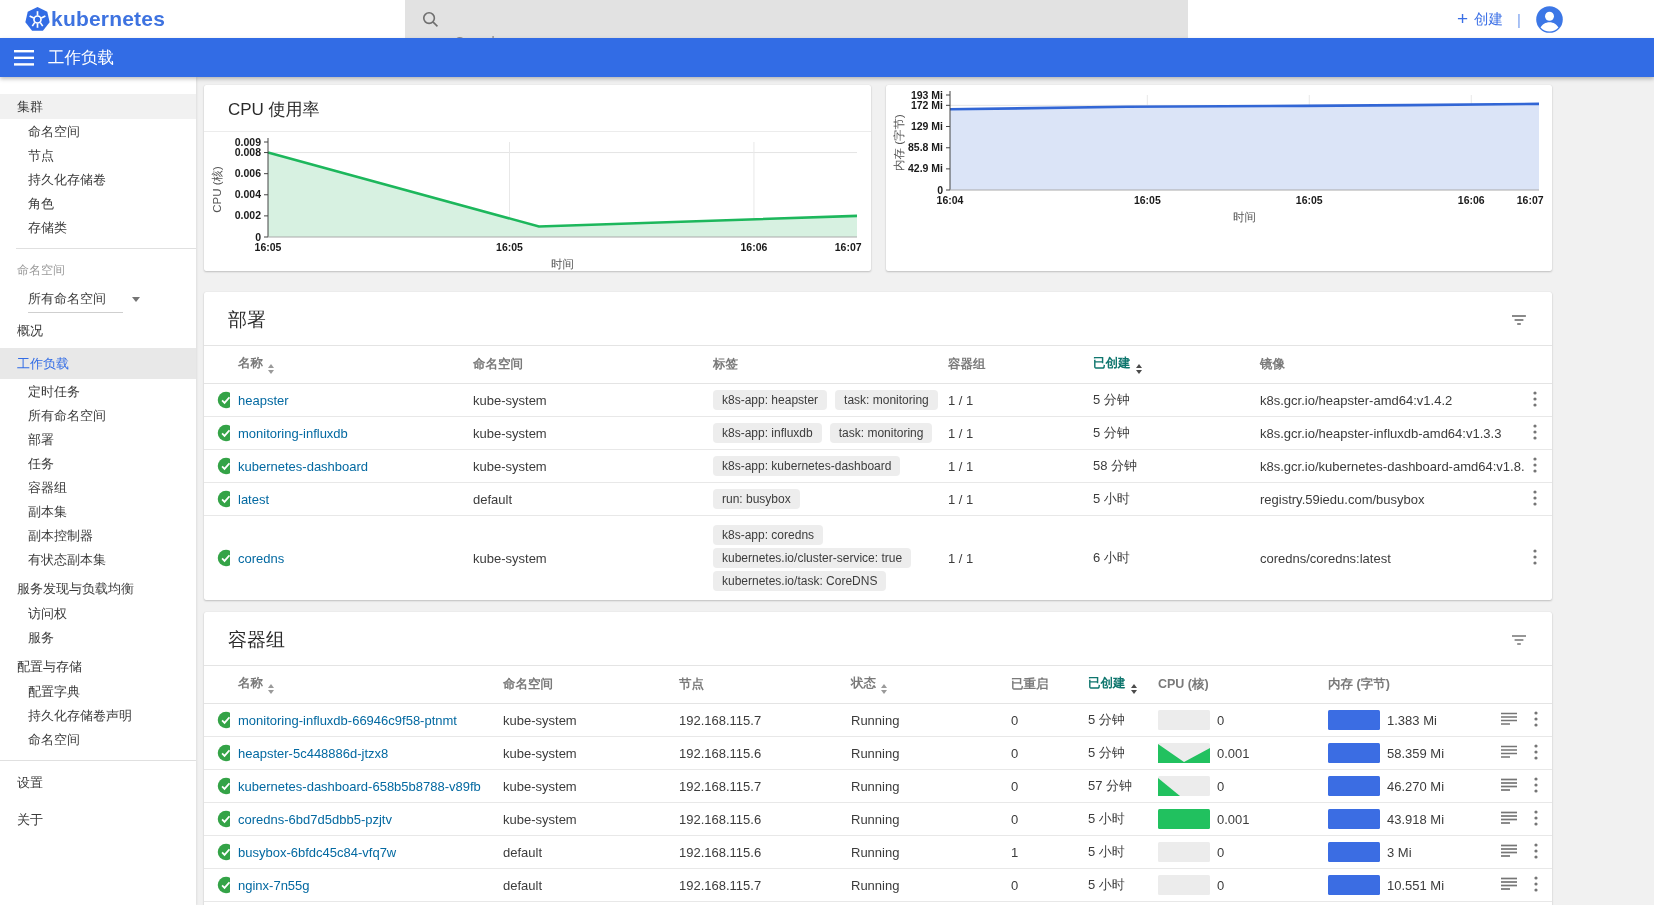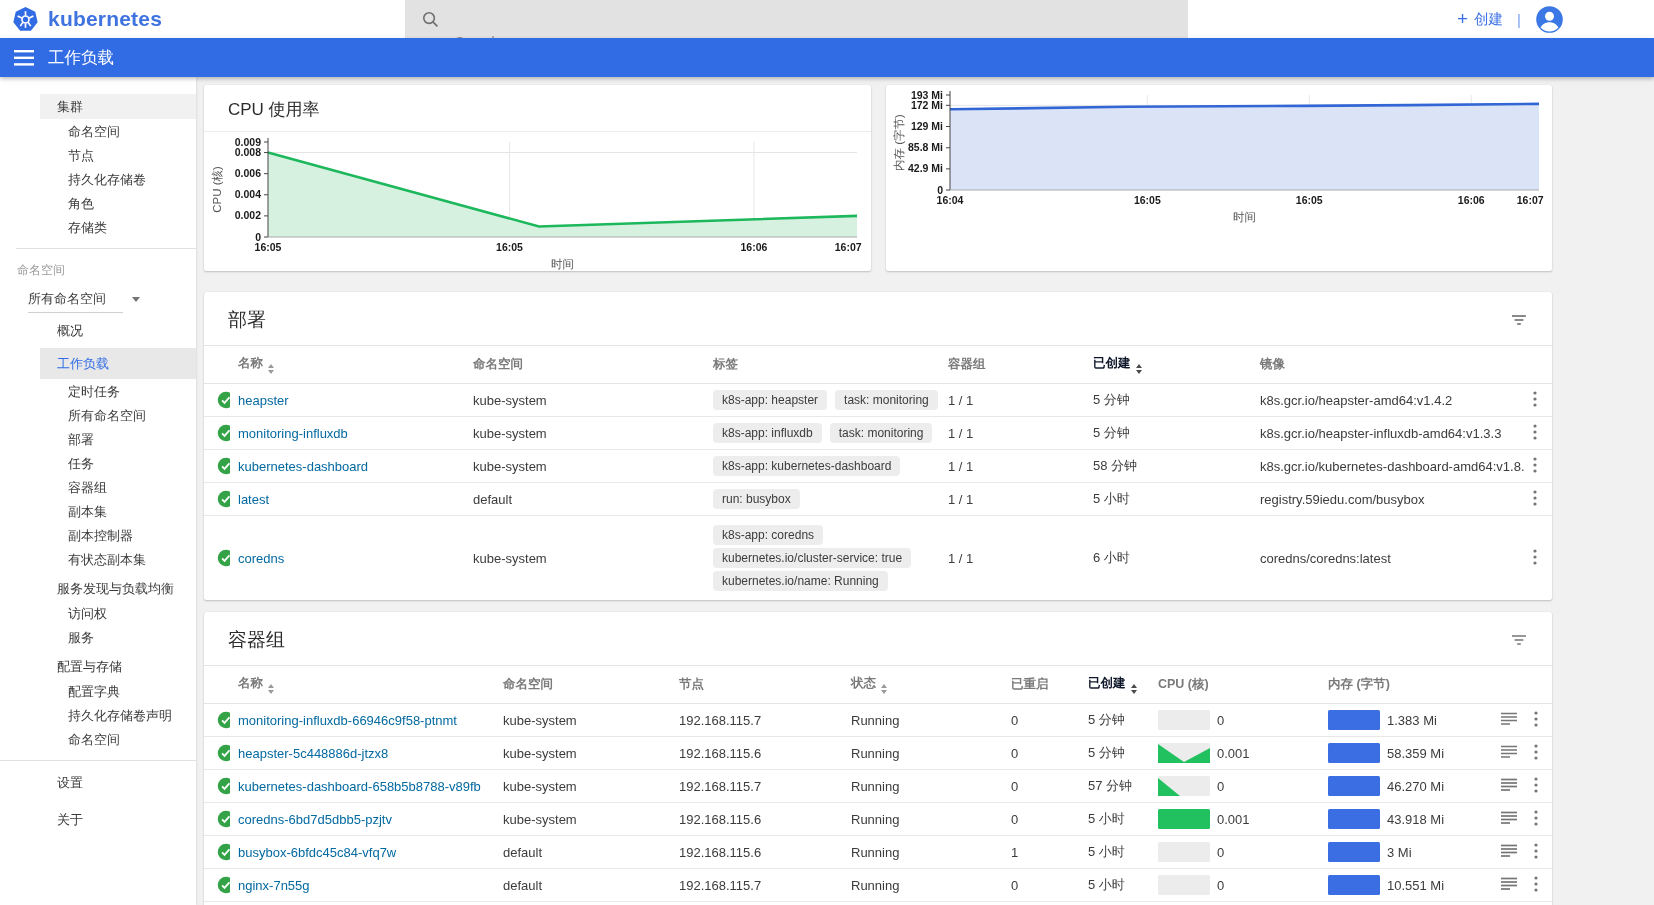--- a/index.html
+++ b/index.html
@@ -1,41 +1,41 @@
 <!DOCTYPE html>
 <html><head>
 <meta charset="utf-8">
 <style>
   * { box-sizing: border-box; margin:0; padding:0; }
   html,body { width:1654px; height:905px; overflow:hidden; font-family:"Liberation Sans","DejaVu Sans",sans-serif; background:#f1f1f1; }
 
   
   .topbar { position:relative; height:38px; background:#fff; display:flex; align-items:center; }
-  .brand { display:flex; align-items:center; gap:9px; padding-left:12px; }
+  .brand { display:flex; align-items:center; padding-left:24px; }
   .brand-text { font-size:21px; font-weight:bold; color:#3e73e0; letter-spacing:.2px; }
   .searchbar { position:absolute; left:405px; top:0; width:783px; height:38px; background:#e2e2e2; display:flex; align-items:center; padding:0 16px; gap:15px; }
   .searchbar input { border:none; outline:none; background:transparent; font-size:14px; color:#444; width:100%; font-family:inherit;margin-top:45px; }
   .searchbar input::placeholder { color:#8a8a8a; }
   .top-right { position:absolute; right:90px; top:0; height:38px; display:flex; align-items:center; gap:14px; }
   .create-btn { display:flex; align-items:center; gap:6px; color:#3a6fe6; font-size:14.5px; cursor:pointer; }
   .create-plus { font-size:19px; line-height:14px; font-weight:400; }
   .top-divider { color:#7aa0ef; font-size:15px; }
 
   
   .bluebar { height:39px; background:#326ce5; display:flex; align-items:center; color:#fff; box-shadow:0 2px 4px rgba(0,0,0,.25); position:relative; z-index:5; }
   .hamburger { width:48px; display:flex; justify-content:center; cursor:pointer; }
   .bluebar-title { font-size:16.5px; font-weight:400; }
 
   
   .main { display:flex; height:828px; }
   .sidebar { width:196px; background:#fff; flex:none; padding-top:12px; font-size:13px; color:#3a3a3a; box-shadow:1px 0 2px rgba(0,0,0,.08); position:relative; z-index:2; }
   .content { flex:1; background:#f1f1f1; padding:8px 102px 0 8px; overflow:hidden; }
 
   
-  .nav-item { cursor:pointer; line-height:13px;margin-left:40px; }
+  .nav-item { cursor:pointer; line-height:13px; }
   .lvl1 { padding:6px 0 6px 17px; margin-top:5px; }
   .lvl2 { padding:5.5px 0 5.5px 28px; }
   .nav-gray { background:#f1f1f1; }
   .nav-sel { background:#e8e8e8; color:#326ce5; padding-top:9px; padding-bottom:9px; }
   .side-divider { border-top:1px solid #e0e0e0; margin:9px 0 9px 16px; }
   .side-divider.full { margin-left:0; }
   .ns-label { font-size:12px; color:#9a9a9a; padding:4px 0 4px 17px; }
   .ns-select { display:flex; align-items:center; gap:26px; padding:7px 0 4px 28px; cursor:pointer; }
   .caret { width:0; height:0; border-left:4px solid transparent; border-right:4px solid transparent; border-top:5px solid #757575; }
   .ns-underline { border-bottom:1px solid #cfcfcf; width:95px; margin-left:28px; margin-bottom:4px; }
@@ -48,21 +48,21 @@
   .chart-body { height:141px; }
 
   .tbl-card { margin-top:21px; }
   .tbl-card.pods { margin-top:12px; height:400px; overflow:hidden; }
   .tbl-head { display:flex; align-items:center; justify-content:space-between; padding:15px 24px 12px; }
   .tbl-title { font-size:19px; color:#2b2b2b; }
   .filter-btn { cursor:pointer; display:flex; }
 
   table.tbl { width:100%; border-collapse:collapse; table-layout:fixed; font-size:13px; color:#3c3c3c; }
   .tbl th { font-size:12.5px; color:#7a7a7a; font-weight:700; text-align:left; padding:9px 8px; border-top:1px solid #e4e4e4; border-bottom:1px solid #e4e4e4; white-space:nowrap; }
-  .tbl th.th-dark { color:#0f172a; }
+  .tbl th.th-dark { color:#0f766e; }
   .tbl td { padding:6px 8px; border-bottom:1px solid #e8e8e8; vertical-align:middle; white-space:nowrap; overflow:hidden; }
   .tbl tr:last-child td { border-bottom:none; }
   .c-icon { padding-left:13px !important; padding-right:0 !important; }
   a.link { color:#0369a1; text-decoration:none; cursor:pointer; }
   .sort { display:inline-flex; flex-direction:column; vertical-align:-1px; margin-left:5px; }
   .sort i { width:0; height:0; border-left:3.5px solid transparent; border-right:3.5px solid transparent; display:block; }
   .sort .up { border-bottom:4px solid #9a9a9a; margin-bottom:2px; }
   .sort .dn { border-top:4px solid #9a9a9a; }
   .sort.dark .up { border-bottom-color:#4a4a4a; }
   .sort.dark .dn { border-top-color:#4a4a4a; }
@@ -371,21 +371,21 @@
             <td class="c-icon"><span class="okicon"><svg width="18" height="18" viewBox="0 0 24 24">
                     <circle cx="12" cy="12" r="11" fill="#34a347"></circle>
                     <path d="M6.8 12.6l3.2 3.2 6.6-7.4" stroke="#fff" stroke-width="2.4" fill="none"></path>
                   </svg></span></td>
             <td><a class="link">coredns</a></td>
             <td>kube-system</td>
             <td>
                 <span class="chip-stack">
                   <span class="chip">k8s-app: coredns</span>
                   <span class="chip">kubernetes.io/cluster-service: true</span>
-                  <span class="chip">kubernetes.io/name: Running</span>
+                  <span class="chip">kubernetes.io/task: CoreDNS</span>
                 </span>
               </td>
             <td>1 / 1</td>
             <td>6 小时</td>
             <td>coredns/coredns:latest</td>
             <td><span class="icon-btn">
                   <svg width="4" height="16" viewBox="0 0 4 16" fill="#757575">
                     <circle cx="2" cy="2" r="1.6"></circle>
                     <circle cx="2" cy="8" r="1.6"></circle>
                     <circle cx="2" cy="14" r="1.6"></circle>

